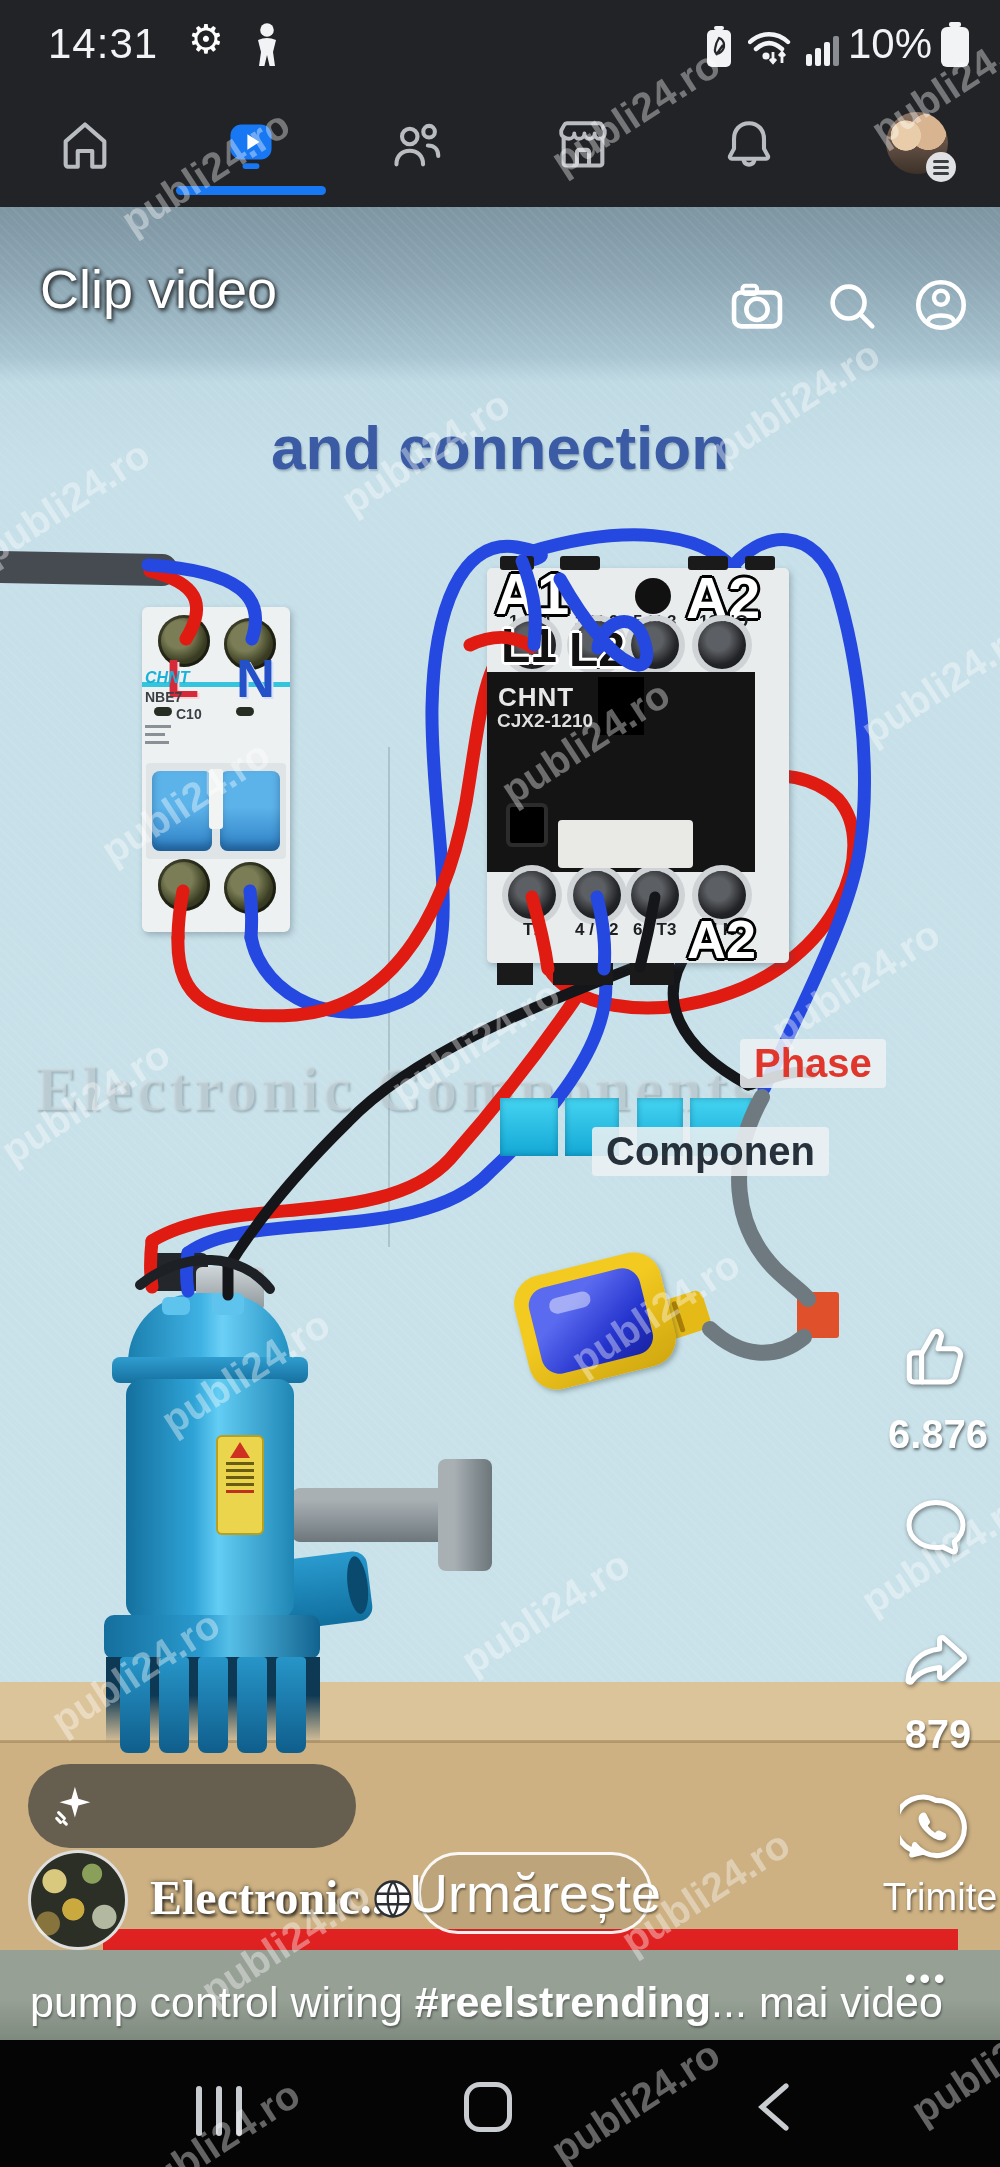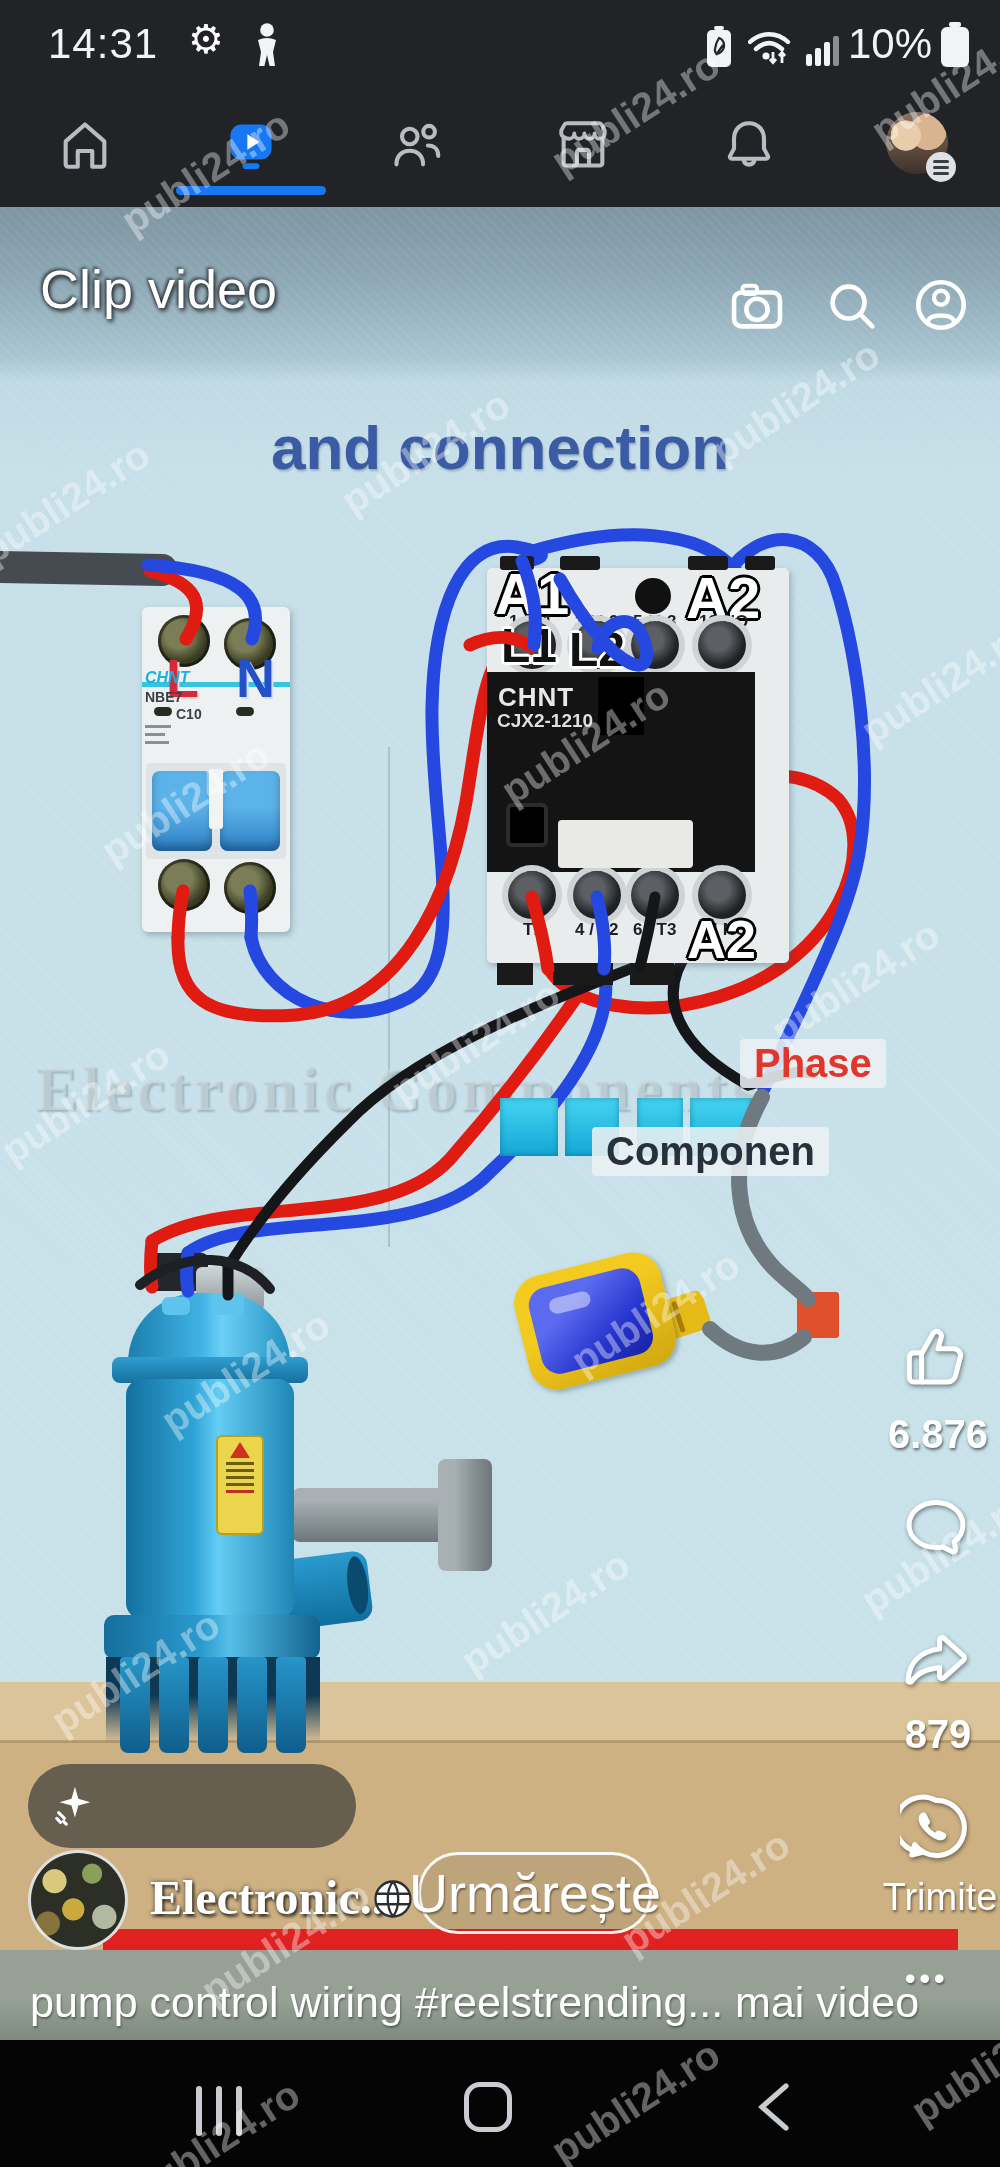--- a/index.html
+++ b/index.html
@@ -129,21 +129,21 @@
        #2c2f26;}
   .page-name{left:150px;top:1870px;font-family:"Liberation Serif",serif;font-weight:700;font-size:48px;color:#fff;
      text-shadow:0 0 4px rgba(0,0,0,.6),2px 3px 3px rgba(0,0,0,.6);}
   .follow-pill{left:418px;top:1852px;width:228px;height:76px;border:3px solid rgba(255,255,255,.92);
      border-radius:40px;display:flex;align-items:center;justify-content:center;background:rgba(50,50,50,.10);}
   .follow-pill span{color:#fff;font-size:54px;text-shadow:1px 2px 2px rgba(0,0,0,.4);}
   .caption-band{left:0;top:1950px;width:1000px;height:90px;
      background:linear-gradient(180deg,#96a095 0 55%,#7f8a7f 100%);}
   .caption{left:30px;top:1978px;width:860px;color:#fff;font-size:43px;
      text-shadow:1px 2px 2px rgba(0,0,0,.35);white-space:nowrap;}
-  .caption b{font-weight:400;}
+  .caption b{font-weight:700;}
   .dots{left:905px;top:1962px;color:#fff;font-size:30px;letter-spacing:4px;font-weight:700;
      text-shadow:1px 2px 2px rgba(0,0,0,.4);}
   
   .navbar{left:0;top:2040px;width:1000px;height:127px;background:#050505;}
   .recents{left:196px;top:2086px;display:flex;gap:14px;}
   .recents i{display:block;width:6px;height:50px;background:#c9ccd0;border-radius:3px;}
   .homebtn{left:464px;top:2082px;width:48px;height:50px;border:5px solid #c9ccd0;border-radius:16px;box-sizing:border-box;}
   
   .wm{color:rgba(255,255,255,.38);font-size:40px;font-weight:600;transform:rotate(-33deg);
      white-space:nowrap;pointer-events:none;z-index:60;}

